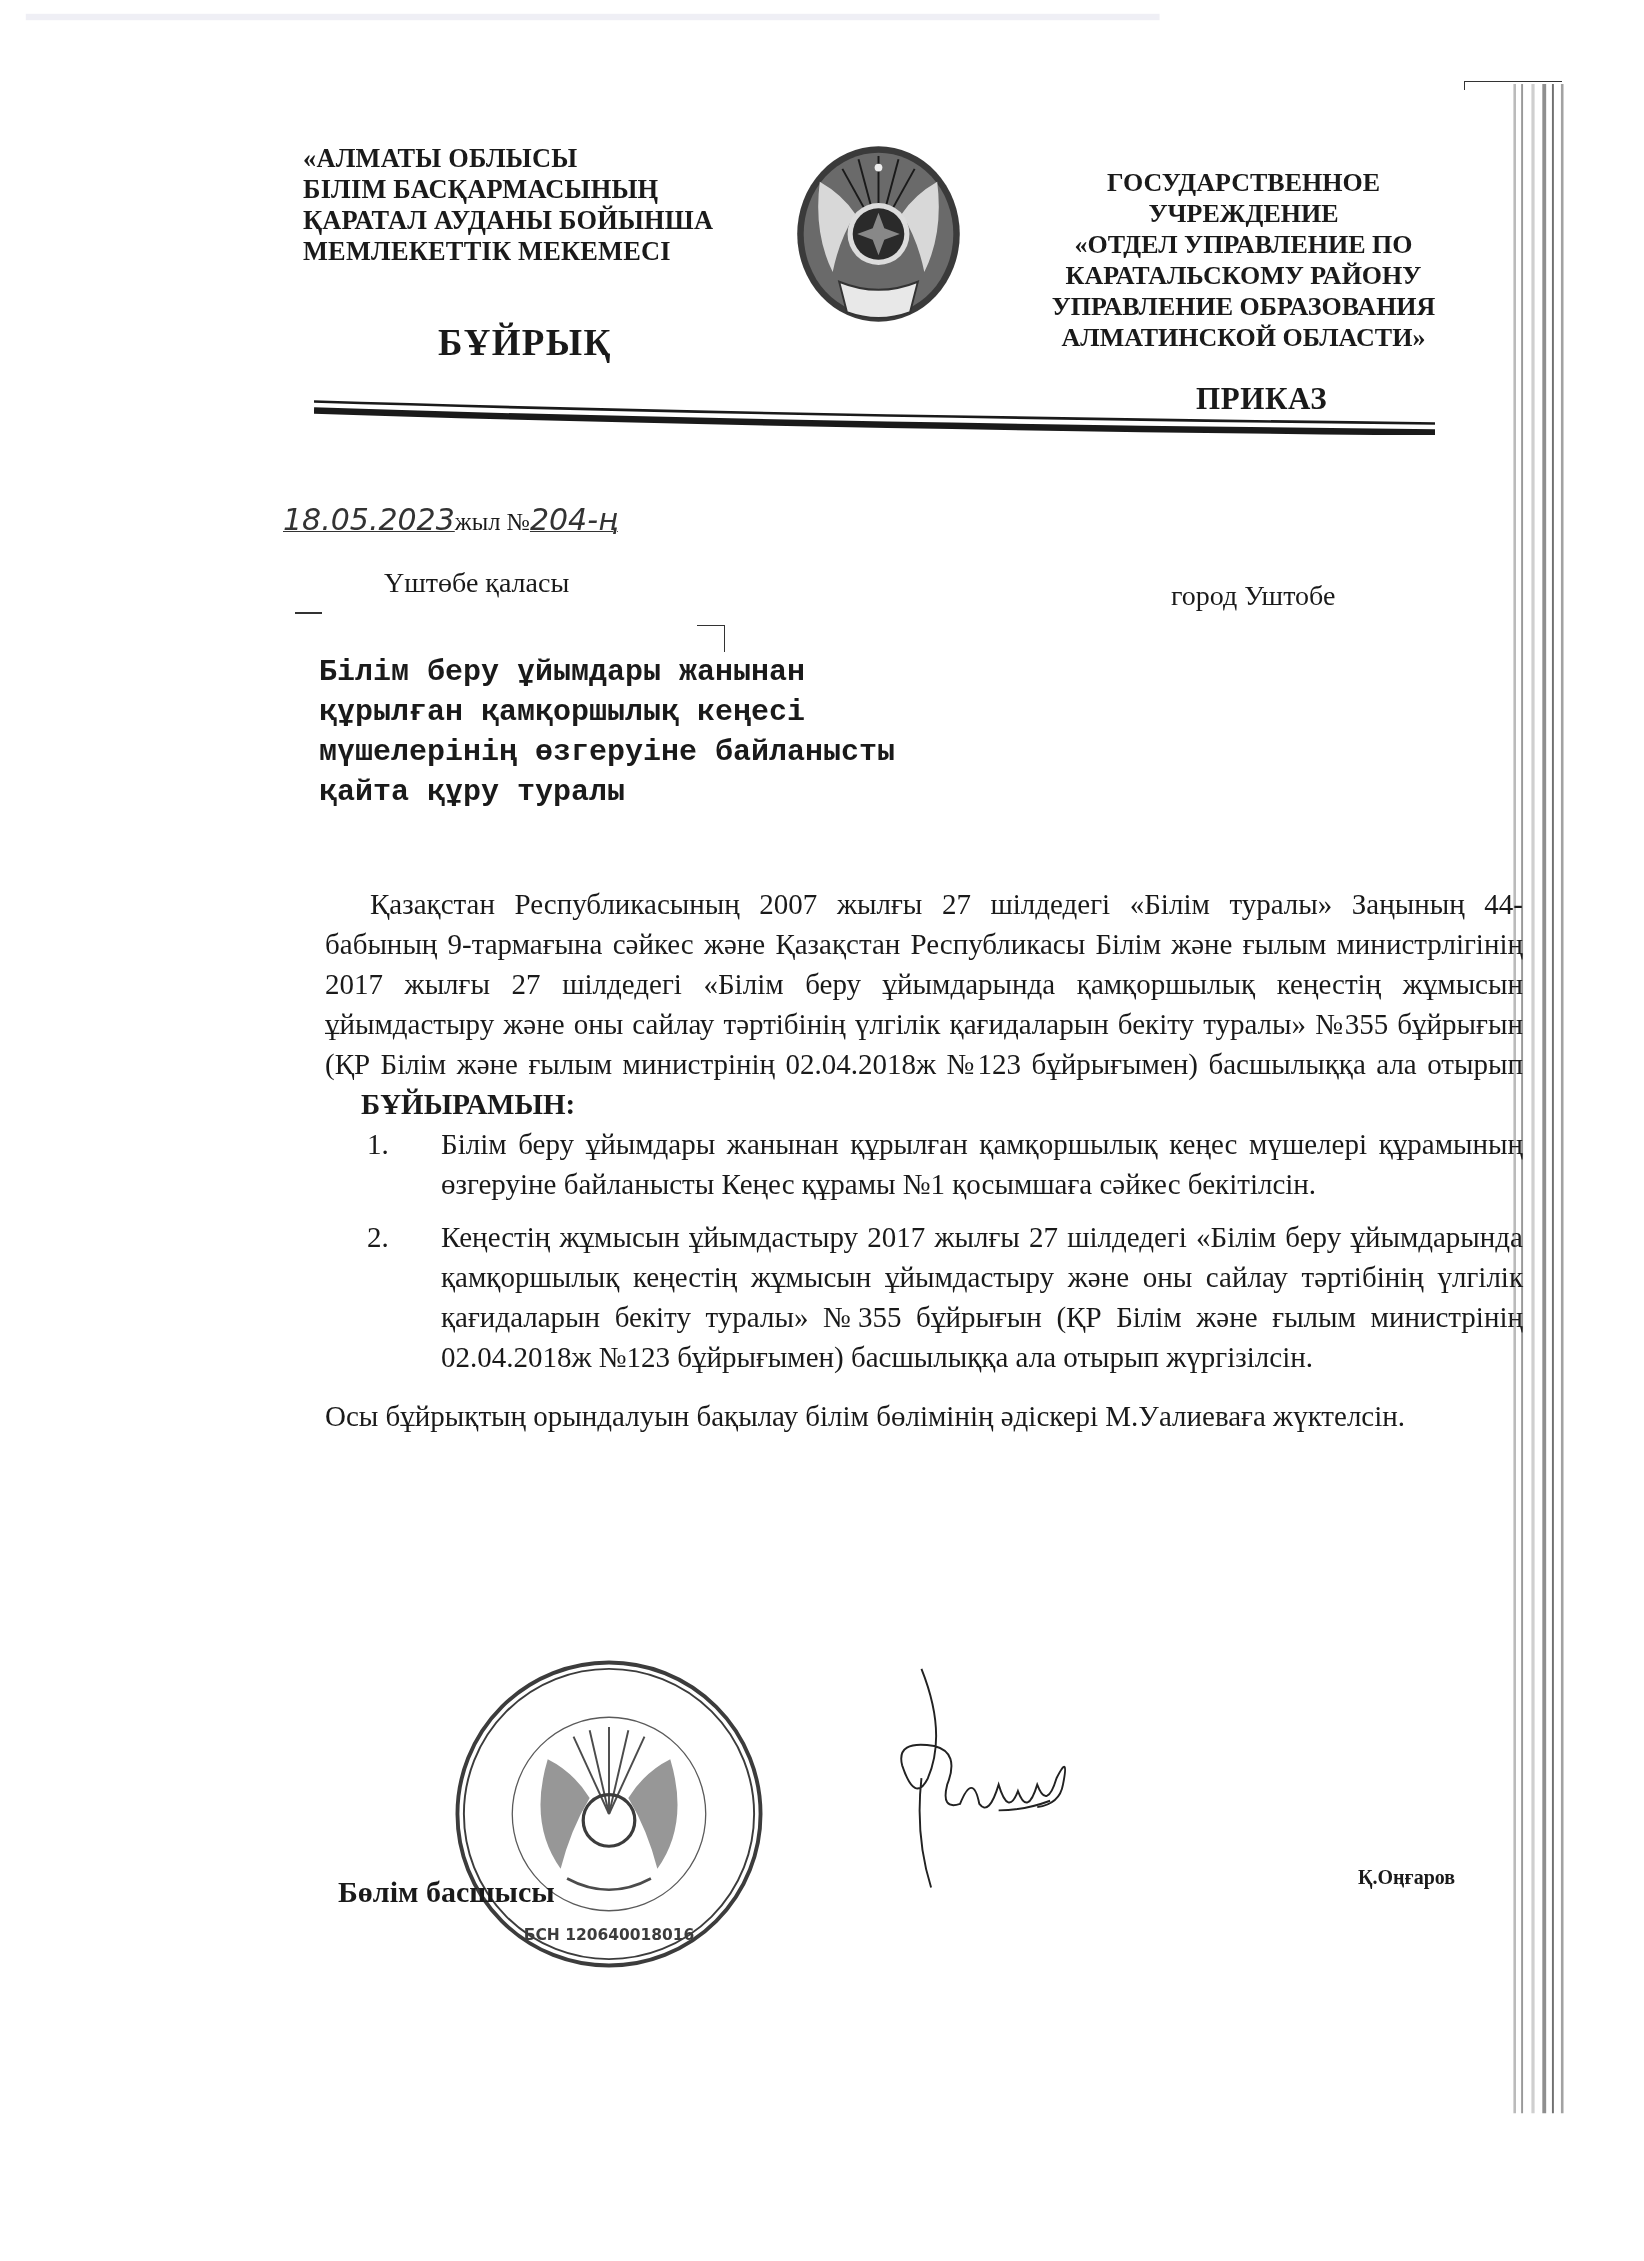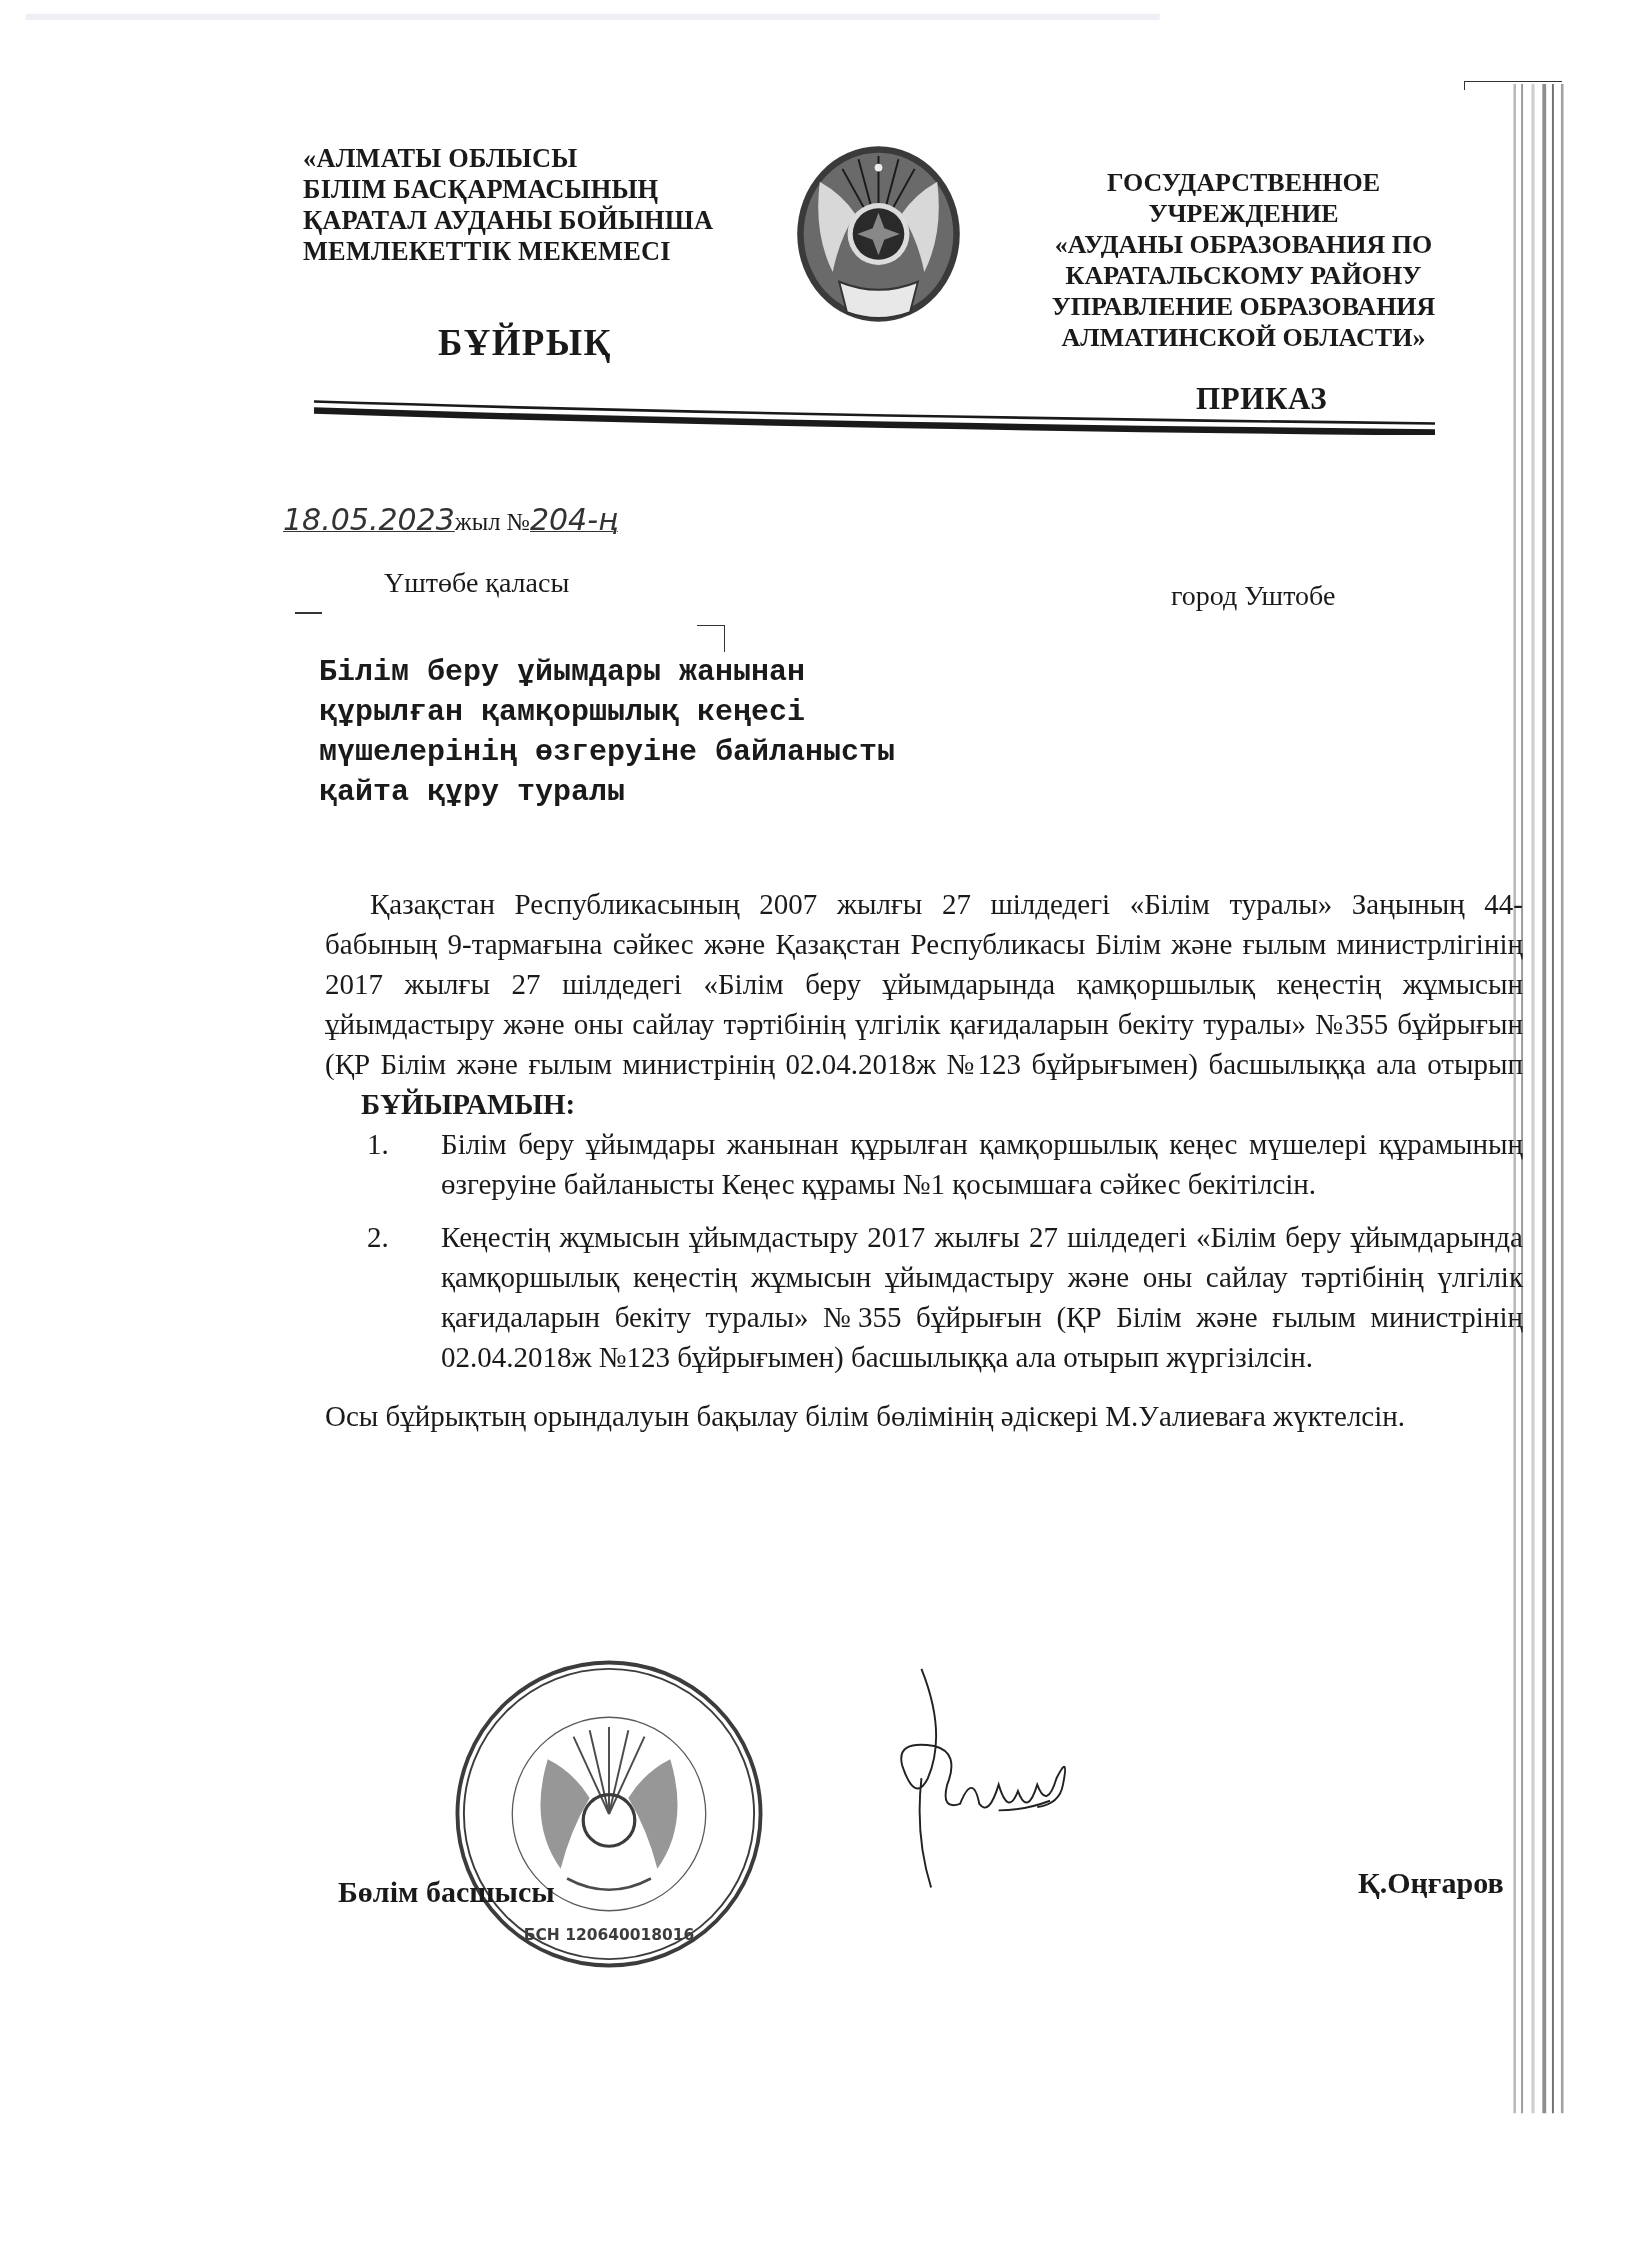--- a/index.html
+++ b/index.html
@@ -41,21 +41,21 @@
             text-align: justify; }
     .para { text-indent: 45px; margin: 0; }
     .para b { font-weight: bold; margin-left: 36px; }
     .list { margin: 0; padding: 0; list-style: none; }
     .list li { position: relative; padding-left: 74px; margin-left: 42px; }
     .list li .num { position: absolute; left: 0; top: 0; }
     .list li + li { margin-top: 13px; }
     .control { margin-top: 19.3px; font-family: Liberation Serif, serif; }
 
     .head-title { left: 338px; top: 1875px; font-weight: bold; font-size: 30px; text-align: center; }
-    .head-name { left: 1358px; top: 1866px; font-weight: bold; font-size: 30px; }
+    .head-name { left: 1358px; top: 1866px; font-weight: bold; font-size: 20px; }
 
     .seal { left: 451px; top: 1656px; width: 316px; height: 316px; opacity: 0.88; }
     .signature { left: 876px; top: 1656px; width: 271px; height: 238px; }
 
     .scan-strip { left: 1507px; top: 84px; width: 61px; height: 2113px; }
     .scan-top { left: 0; top: 10.3px; width: 1644px; height: 14px; }
   </style>
 </head>
 <body>
 
@@ -95,21 +95,21 @@
   <circle cx="131" cy="141" r="48" fill="#dcdcdc"></circle>
   <circle cx="131" cy="141" r="40" fill="#2a2a2a"></circle>
   <path d="M131 108 L140 132 L164 141 L140 150 L131 174 L122 150 L98 141 L122 132 Z" fill="#888"></path>
   <path d="M70 215 Q 131 240 192 215 L 180 262 Q 131 280 82 262 Z" fill="#e8e8e8" stroke="#333" stroke-width="3"></path>
   <circle cx="131" cy="38" r="6" fill="#eee"></circle>
 </svg>
 
 <div class="abs hdr-right">
   <span class="line">ГОСУДАРСТВЕННОЕ</span>
   <span class="line">УЧРЕЖДЕНИЕ</span>
-  <span class="line">«АУДАНЫ ОБРАЗОВАНИЯ ПО</span>
+  <span class="line">«ОТДЕЛ УПРАВЛЕНИЕ ПО</span>
   <span class="line">КАРАТАЛЬСКОМУ РАЙОНУ</span>
   <span class="line">УПРАВЛЕНИЕ ОБРАЗОВАНИЯ</span>
   <span class="line">АЛМАТИНСКОЙ ОБЛАСТИ»</span>
 </div>
 <div class="abs order-ru">ПРИКАЗ</div>
 
 <svg class="abs rule" viewBox="0 0 1740 70" preserveAspectRatio="none">
   <path d="M0 18 Q 700 40 1740 52" stroke="#1a1a1a" stroke-width="4" fill="none"></path>
   <path d="M0 32 Q 700 55 1740 66" stroke="#1a1a1a" stroke-width="10" fill="none"></path>
 </svg>

